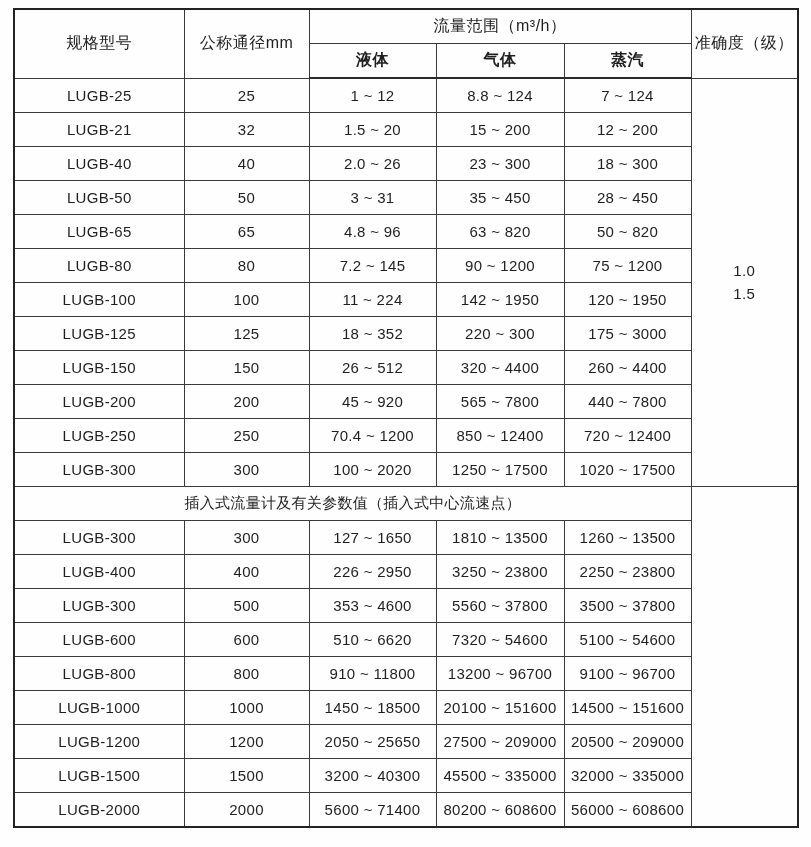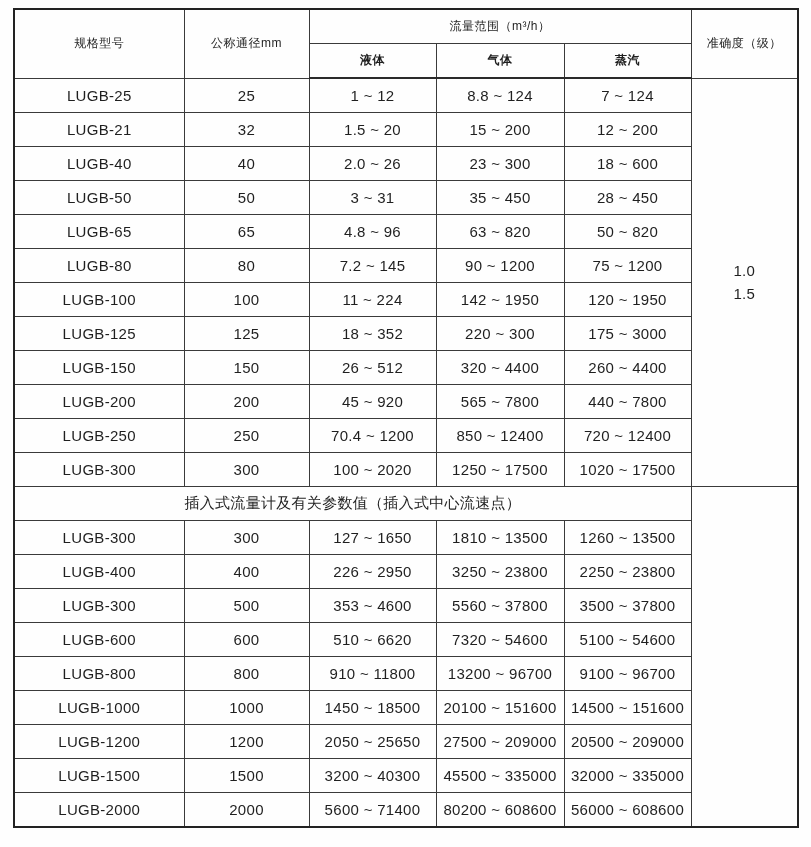--- a/index.html
+++ b/index.html
@@ -31,21 +31,21 @@
     padding: 0 2px;
     height: 33px;
     color: #1f1f1f;
     font-size: 15px;
     font-weight: normal;
     letter-spacing: 0.3px;
     white-space: nowrap;
     overflow: hidden;
   }
   table.spec thead th {
-    font-size: 12px;
+    font-size: 16px;
     letter-spacing: 0.5px;
   }
   table.spec thead tr:last-child th {
     border-bottom: 2px solid #2a2a2a;
     font-weight: bold;
   }
   td.separator-cell {
     font-size: 16px;
     letter-spacing: 0.5px;
     margin-left: 15px;
@@ -96,21 +96,21 @@
           <td>32</td>
           <td>1.5 ~ 20</td>
           <td>15 ~ 200</td>
           <td>12 ~ 200</td>
         </tr>
         <tr>
           <td>LUGB-40</td>
           <td>40</td>
           <td>2.0 ~ 26</td>
           <td>23 ~ 300</td>
-          <td>18 ~ 600</td>
+          <td>18 ~ 300</td>
         </tr>
         <tr>
           <td>LUGB-50</td>
           <td>50</td>
           <td>3 ~ 31</td>
           <td>35 ~ 450</td>
           <td>28 ~ 450</td>
         </tr>
         <tr>
           <td>LUGB-65</td>

